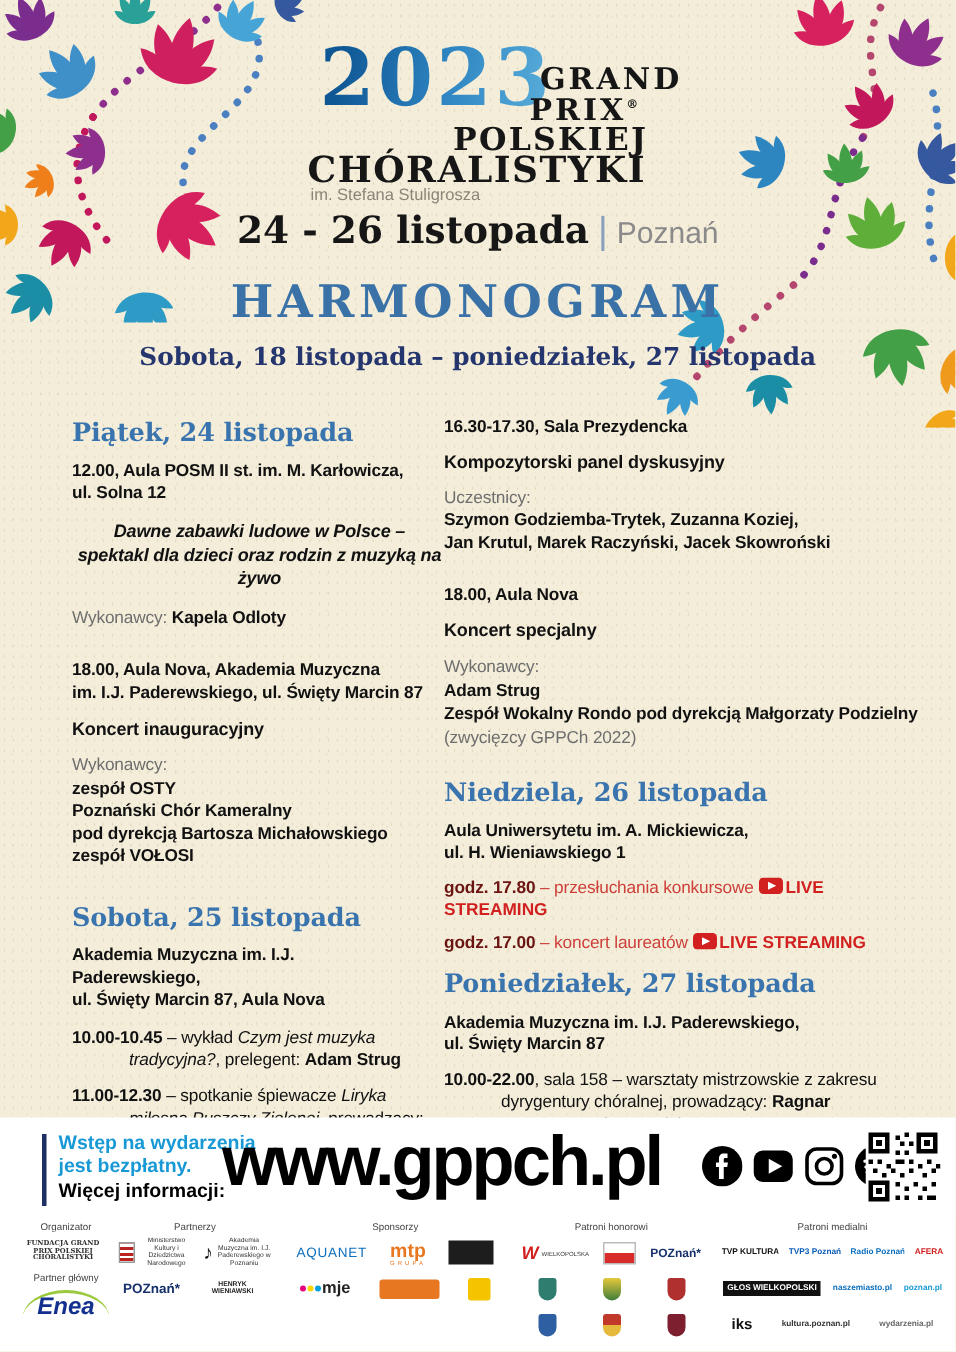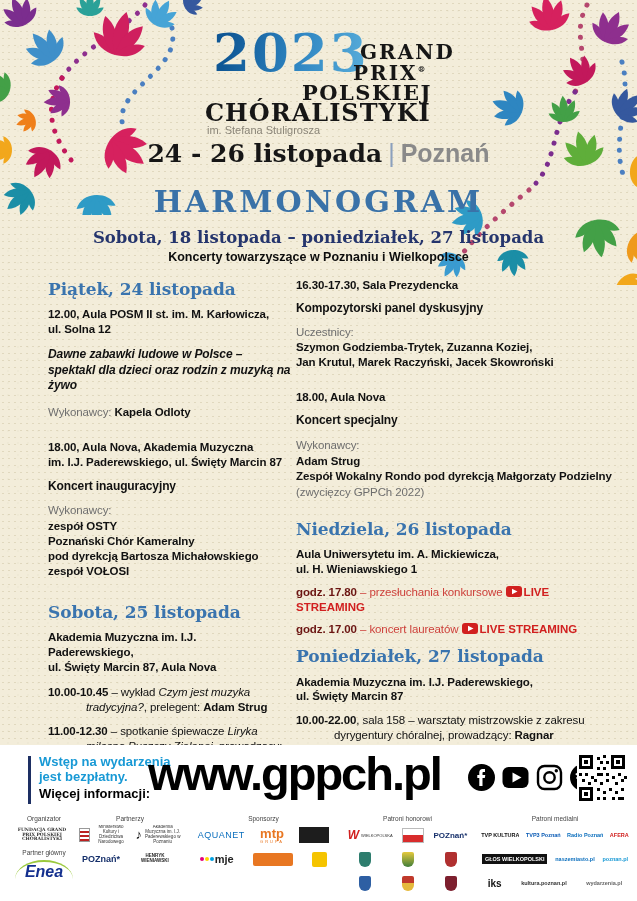--- a/index.html
+++ b/index.html
@@ -25,38 +25,38 @@
   }
   .grand{left:360px;top:40px;font-size:20px;font-weight:bold;letter-spacing:2px;color:#161616;}
   .prix{left:353px;top:61px;font-size:20px;font-weight:bold;letter-spacing:2px;color:#161616;}
   .reg{font-size:8px;vertical-align:8px;}
   .polskiej{left:302px;top:80px;font-size:21px;font-weight:bold;letter-spacing:1.5px;color:#161616;}
   .chora{left:205px;top:98px;font-size:24px;font-weight:bold;letter-spacing:1px;color:#161616;}
   .patron{left:207px;top:124px;font-size:11px;color:#8a8578;}
   .dates-row{left:0;top:139px;width:637px;text-align:center;}
   .dates{font-size:25px;font-weight:bold;color:#161616;}
   .datesep{font-size:25px;color:#8ba0bd;font-weight:normal;padding:0 6px;}
-  .city{font-size:25px;color:#8a8a8a;font-family:"Liberation Sans",sans-serif;font-weight:bold;}
+  .city{font-size:20px;color:#8a8a8a;font-family:"Liberation Sans",sans-serif;font-weight:normal;}
   .harmono{left:0;top:184px;width:637px;text-align:center;font-size:30px;font-weight:bold;letter-spacing:3px;color:#3a72a8;}
   .range{left:0;top:228px;width:637px;text-align:center;font-size:16.5px;font-weight:bold;color:#25356d;}
   .note{left:0;top:250px;width:637px;text-align:center;font-size:12.5px;font-weight:bold;color:#0d0d0d;}
 
   
   .col{position:absolute;top:278px;font-size:11.5px;line-height:1.3;letter-spacing:-0.1px;}
   .col-left{left:48px;width:250px;}
   .col-right{left:296px;width:318px;}
   .day{font-family:"DejaVu Serif","Liberation Serif",serif;font-size:17px;font-weight:bold;color:#3a74ae;margin:0 0 7px;}
   .col p{margin:0;}
   .b{font-weight:bold;}
   .i{font-style:italic;}
   .gray{color:#6e6e6e;}
   .preline{white-space:pre-line;}
   .mb1{margin-bottom:1px!important;} .mb8{margin-bottom:8px!important;}
   .mb9{margin-bottom:9px!important;} .mb10{margin-bottom:10px!important;}
-  .mb11{margin-bottom:11px!important;} .mb18{margin-bottom:18px!important;}
+  .mb11{margin-bottom:11px!important;text-align:center;} .mb18{margin-bottom:18px!important;}
   .mb20{margin-bottom:20px!important;} .mb22{margin-bottom:22px!important;}
   .evtitle{font-size:12px;}
   .item{padding-left:38px;text-indent:-38px;margin:0 0 9px!important;}
   .time{font-weight:bold;}
   .live-row{margin:0 0 8px!important;}
   .live-time{font-weight:bold;color:#6b1512;}
   .live-desc{color:#cd3f39;}
   .live-label{color:#d1201f;font-weight:bold;letter-spacing:0;}
   .yt{vertical-align:-1px;margin:0 2px 0 0;}
   .wnote{color:#555;margin-top:12px!important;}
@@ -179,21 +179,20 @@
   <div class="abs serif polskiej">POLSKIEJ</div>
   <div class="abs serif chora">CHÓRALISTYKI</div>
   <div class="abs patron">im. Stefana Stuligrosza</div>
 
   <div class="abs dates-row">
     <span class="serif dates">24 - 26 listopada</span><span class="datesep">|</span><span class="city">Poznań</span>
   </div>
 
   <div class="abs serif harmono">HARMONOGRAM</div>
   <div class="abs serif range">Sobota, 18 listopada – poniedziałek, 27 listopada</div>
-  <div class="abs note">Koncerty towarzyszące w Poznaniu i Wielkopolsce</div>
 
   <div class="col col-left">
     <h3 class="day">Piątek, 24 listopada</h3>
     <p class="b preline mb10">12.00, Aula POSM II st. im. M. Karłowicza,
 ul. Solna 12</p>
     <p class="b i evtitle preline mb11">Dawne zabawki ludowe w Polsce –
 spektakl dla dzieci oraz rodzin z muzyką na żywo</p>
     <p class="mb20"><span class="gray">Wykonawcy: </span><span class="b">Kapela Odloty</span></p>
     <p class="b preline mb9">18.00, Aula Nova, Akademia Muzyczna
 im. I.J. Paderewskiego, ul. Święty Marcin 87</p>

